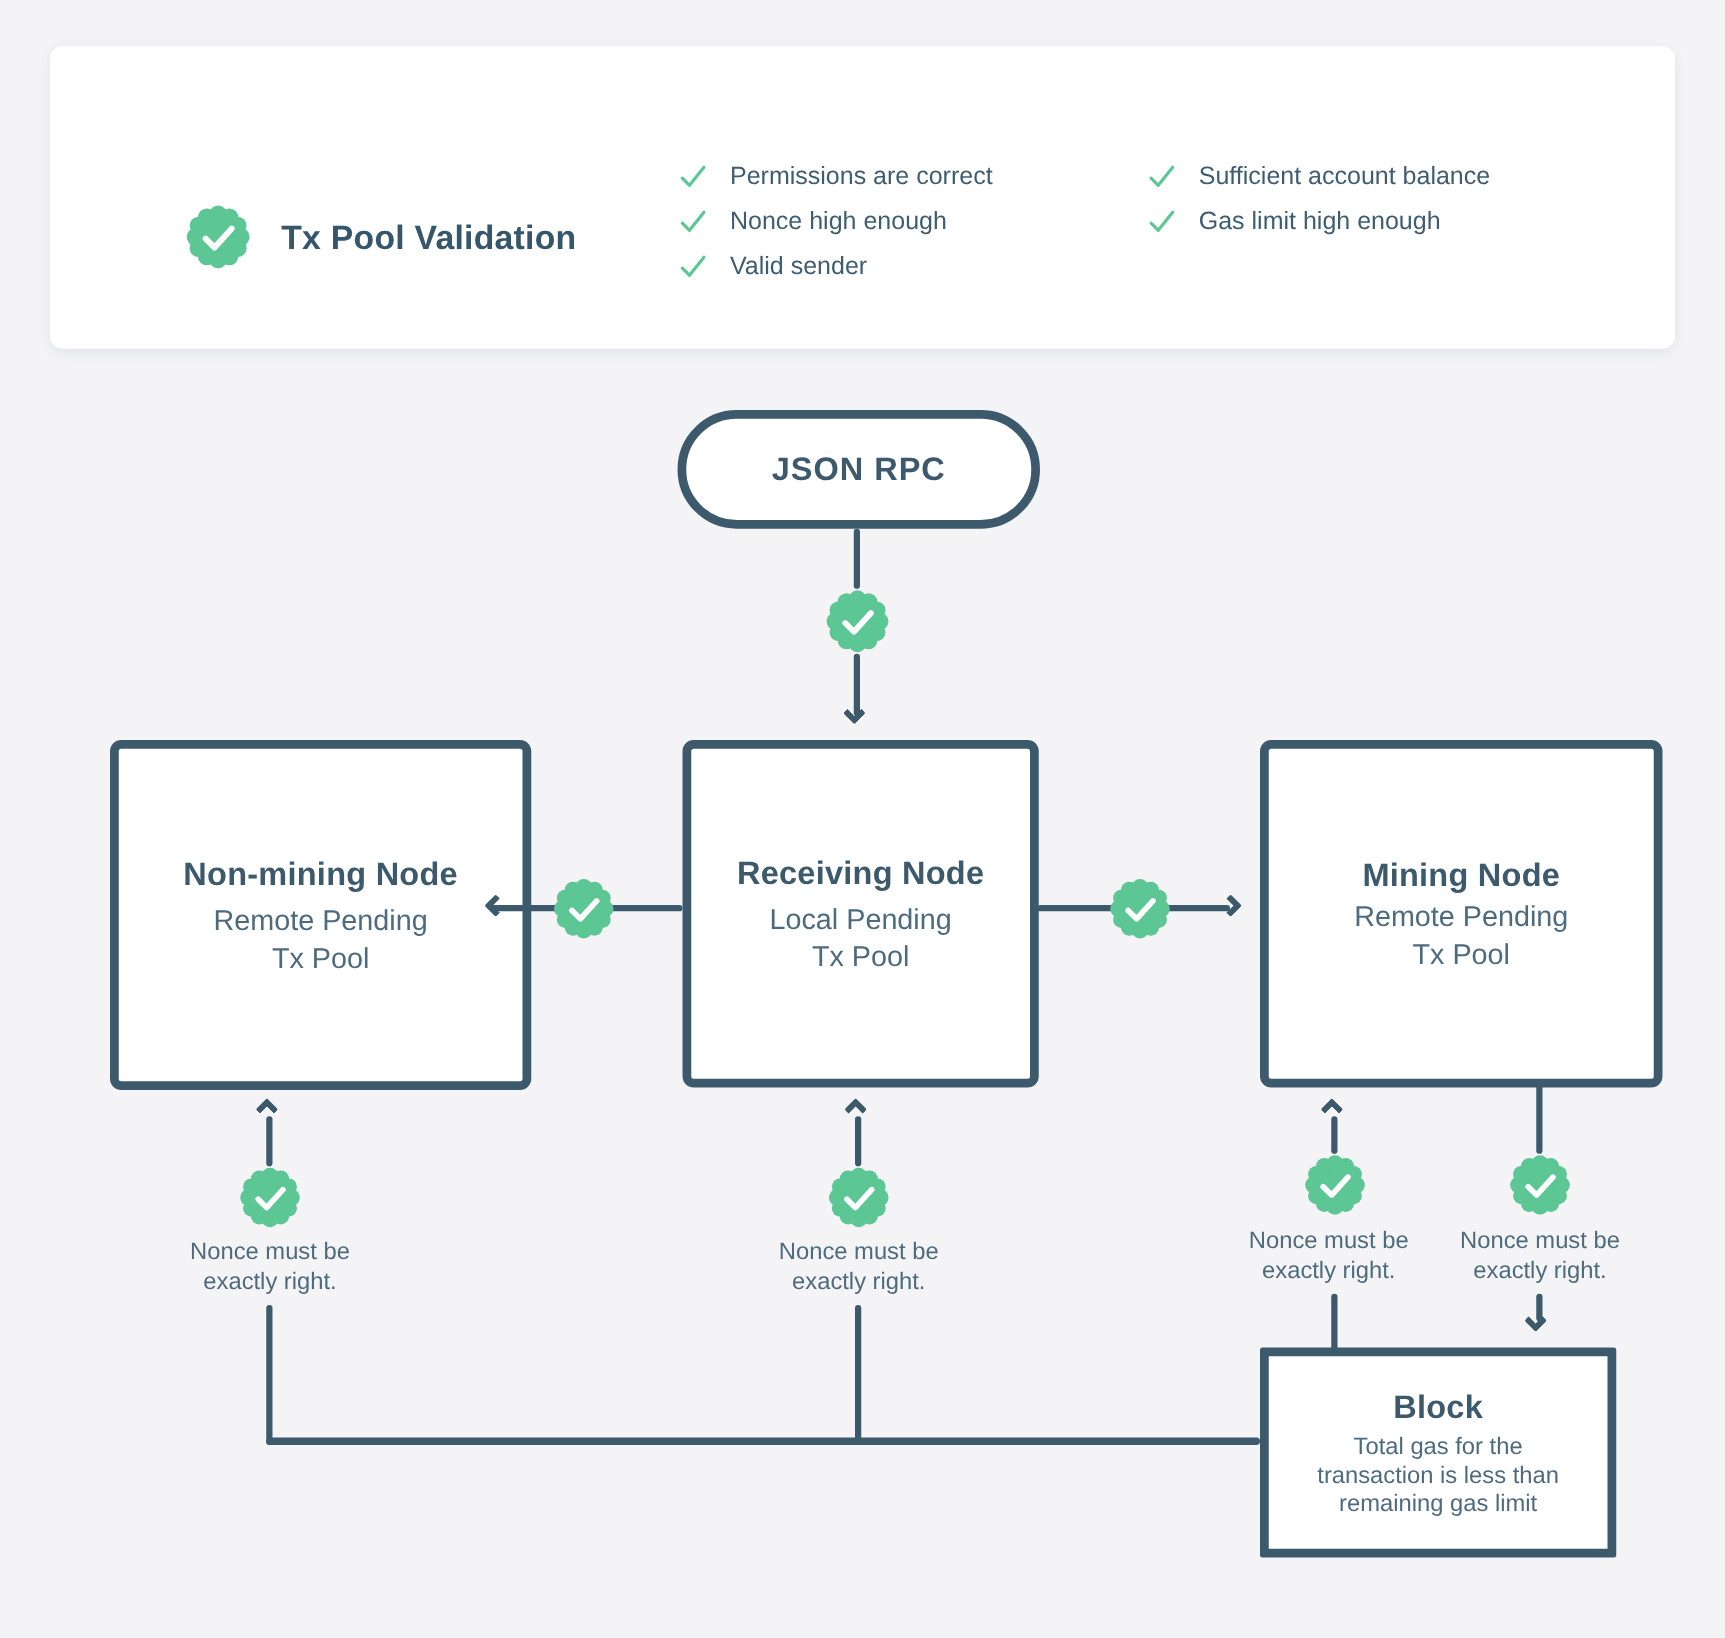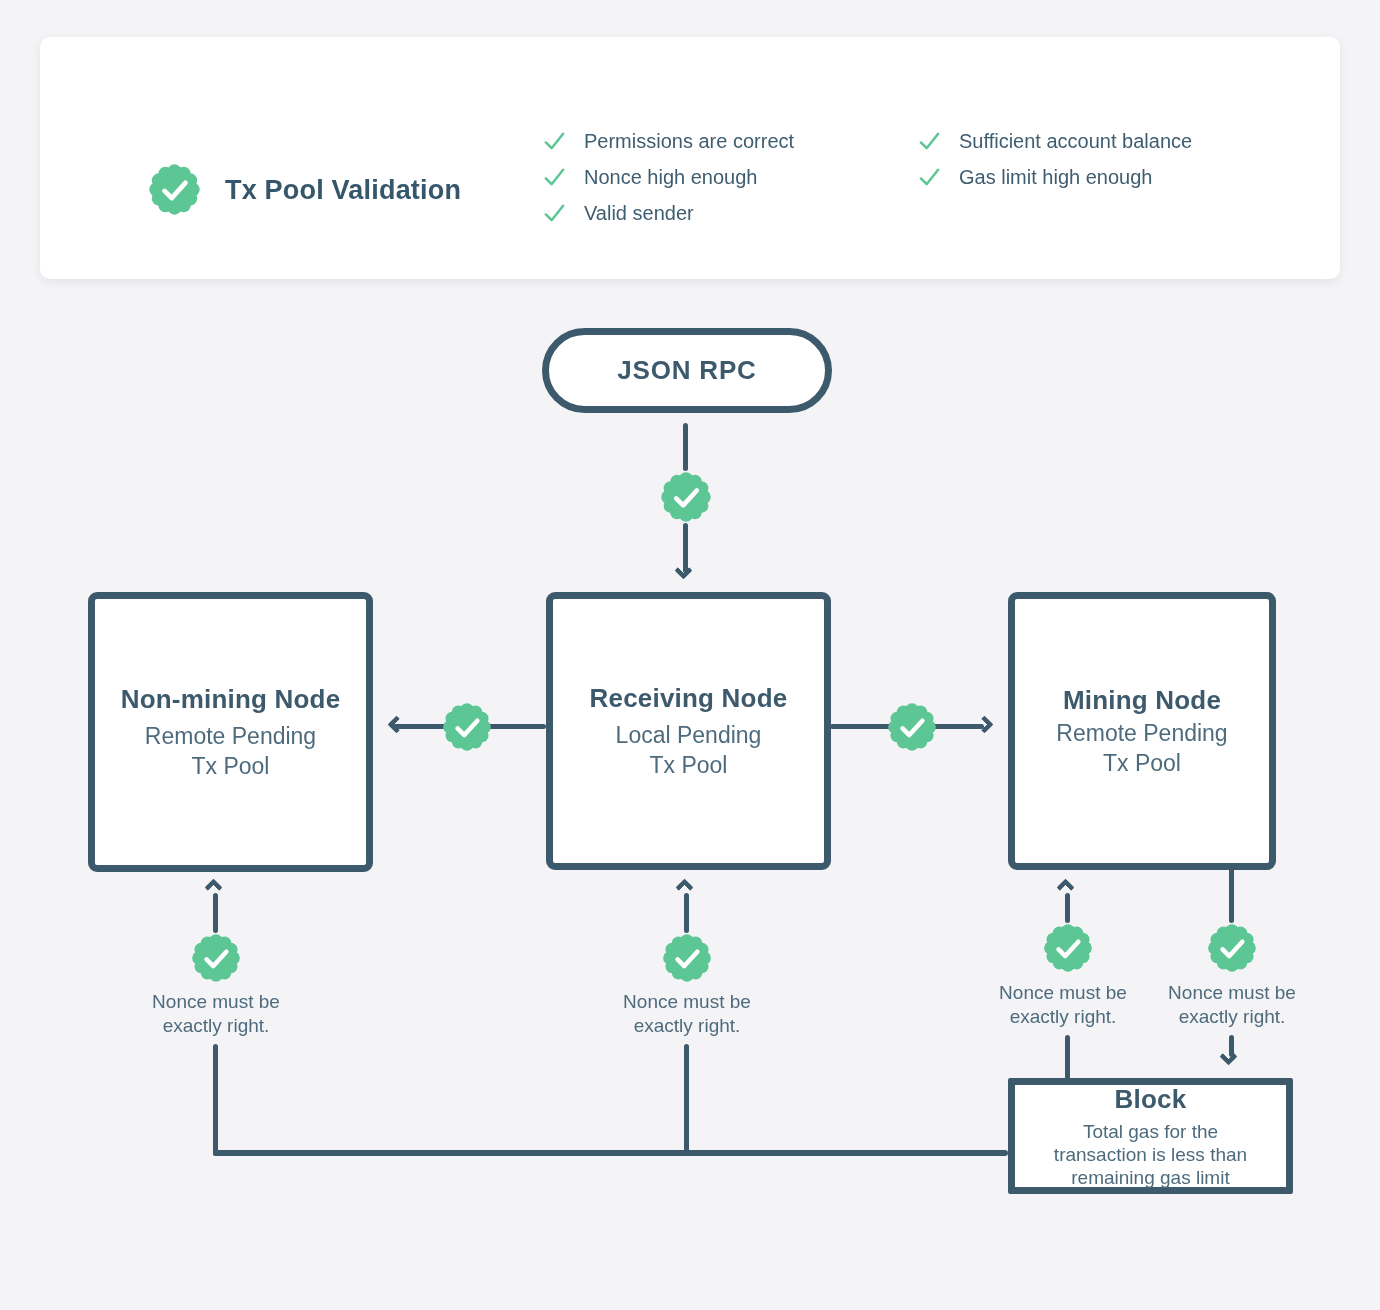--- a/index.html
+++ b/index.html
@@ -21,35 +21,35 @@
   .card-badge{position:absolute;left:106px;top:124px;line-height:0;color:var(--green);}
   .card-title{position:absolute;left:185px;top:138px;font-size:27px;font-weight:bold;color:#35566B;letter-spacing:.2px;}
   .checks{position:absolute;display:flex;flex-direction:column;}
   .checks.col1{left:502px;top:86px;}
   .checks.col2{left:877px;top:86px;}
   .check-row{display:flex;align-items:center;gap:17px;height:36px;}
   .check-row .ck{line-height:0;color:var(--green);flex:0 0 auto;}
   .check-row .lbl{font-size:20px;color:var(--slate-text);white-space:nowrap;}
 
   
-  .pill{position:absolute;left:542px;top:328px;width:290px;height:85px;background:var(--card);
+  .pill{position:absolute;left:542px;top:328px;width:290px;height:95px;background:var(--card);
         border:7px solid var(--slate);border-radius:48px;display:flex;align-items:center;justify-content:center;}
   .pill span{font-size:26px;font-weight:bold;color:var(--slate);letter-spacing:.8px;}
 
   .node{position:absolute;background:var(--card);border:7px solid var(--slate);border-radius:9px;
         display:flex;flex-direction:column;align-items:center;justify-content:center;text-align:center;}
   .node-title{font-size:26px;font-weight:bold;color:var(--slate);letter-spacing:.2px;}
   .node-sub{font-size:23px;line-height:30px;color:var(--slate-light);margin-top:6px;}
   .ordered{margin-top:20px;}
   .ordered-label{font-size:19px;font-weight:bold;color:var(--slate);}
   .ordered-lines{font-size:19px;line-height:24px;color:var(--slate-light);}
-  #node-nonmining{left:88px;top:592px;width:285px;height:280px;}
+  #node-nonmining{left:88px;top:592px;width:337px;height:280px;}
   #node-receiving{left:546px;top:592px;width:285px;height:278px;}
-  #node-mining{left:1008px;top:592px;width:268px;height:278px;}
-  #node-block{left:1008px;top:1078px;width:285px;height:116px;border-radius:2px;}
+  #node-mining{left:1008px;top:592px;width:322px;height:278px;}
+  #node-block{left:1008px;top:1078px;width:285px;height:168px;border-radius:2px;}
   .block-body{font-size:19px;line-height:23px;color:var(--slate-light);margin-top:5px;}
 
   
   .line{position:absolute;background:var(--slate);border-radius:3px;}
   .chev{position:absolute;width:13px;height:13px;border-right:5px solid var(--slate);
         border-bottom:5px solid var(--slate);border-radius:2px;}
   .chev.down{transform:rotate(45deg);}
   .chev.up{transform:rotate(-135deg);}
   .chev.left{transform:rotate(135deg);}
   .chev.right{transform:rotate(-45deg);}

